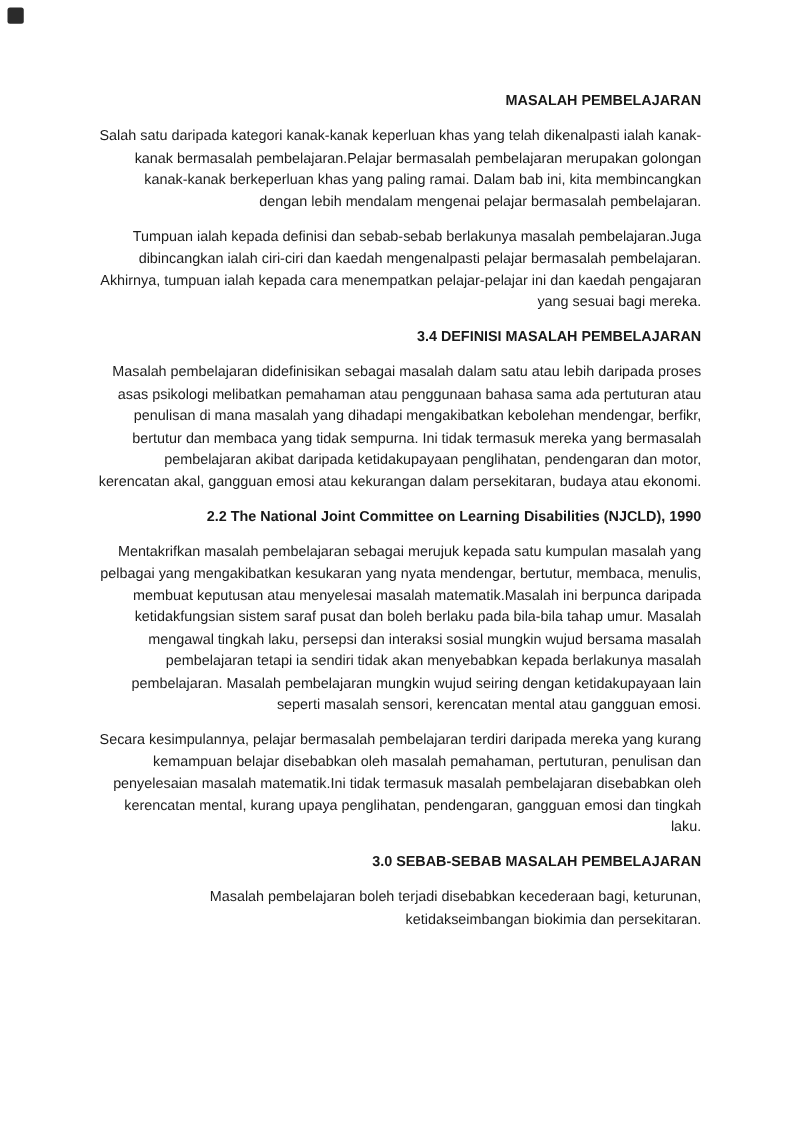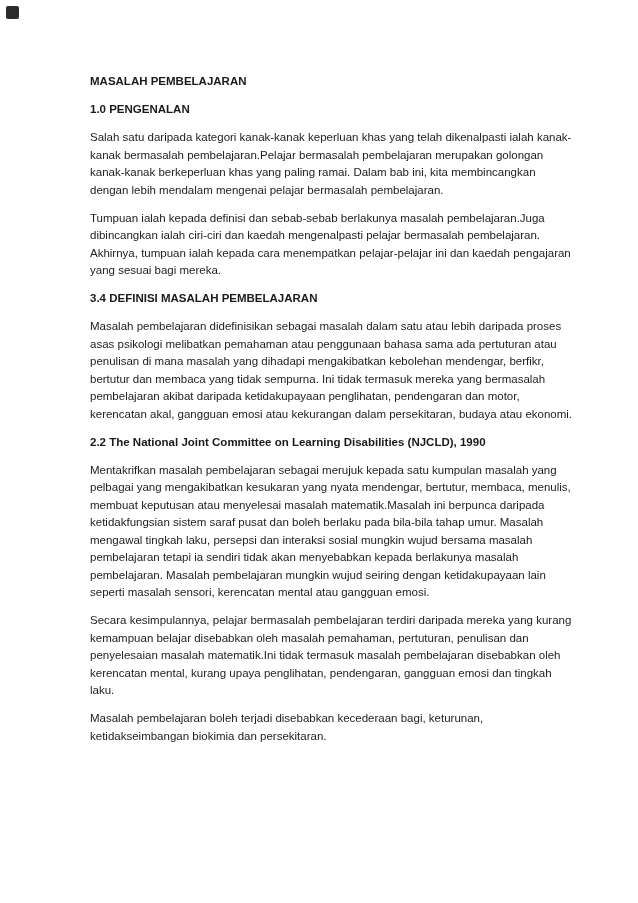--- a/index.html
+++ b/index.html
@@ -20,49 +20,49 @@
     top: 6px;
     left: 6px;
     width: 13px;
     height: 13px;
     background: #2b2b2b;
     border-radius: 2px;
   }
   .doc-body {
     position: absolute;
     top: 73px;
-    left: 90px;
+    left: 77px;
     width: 484px;
     color: #1c1c1c;
     font-size: 11.5px;
     line-height: 17.5px;
-    text-align: left;
+    text-align: right;
   }
   .doc-body h2.heading {
     font-size: 11.5px;
     line-height: 17.5px;
     font-weight: bold;
     margin: 0 0 10.5px 0;
     color: #1a1a1a;
   }
   .doc-body p.paragraph {
     margin: 0 0 10.5px 0;
     color: #1c1c1c;
   }
 </style>
 </head>
 <body>
 
 <div class="page">
   <div class="corner-mark"></div>
   <div class="doc-body">
       <h2 class="heading">MASALAH PEMBELAJARAN</h2>
-      <h2 class="heading">1.0 PENGENALAN</h2>
       <p class="paragraph">Salah satu daripada kategori kanak-kanak keperluan khas yang telah dikenalpasti ialah kanak-kanak bermasalah pembelajaran.Pelajar bermasalah pembelajaran merupakan golongan kanak-kanak berkeperluan khas yang paling ramai. Dalam bab ini, kita membincangkan dengan lebih mendalam mengenai pelajar bermasalah pembelajaran.</p>
       <p class="paragraph">Tumpuan ialah kepada definisi dan sebab-sebab berlakunya masalah pembelajaran.Juga dibincangkan ialah ciri-ciri dan kaedah mengenalpasti pelajar bermasalah pembelajaran. Akhirnya, tumpuan ialah kepada cara menempatkan pelajar-pelajar ini dan kaedah pengajaran yang sesuai bagi mereka.</p>
       <h2 class="heading">3.4 DEFINISI MASALAH PEMBELAJARAN</h2>
       <p class="paragraph">Masalah pembelajaran didefinisikan sebagai masalah dalam satu atau lebih daripada proses asas psikologi melibatkan pemahaman atau penggunaan bahasa sama ada pertuturan atau penulisan di mana masalah yang dihadapi mengakibatkan kebolehan mendengar, berfikr, bertutur dan membaca yang tidak sempurna. Ini tidak termasuk mereka yang bermasalah pembelajaran akibat daripada ketidakupayaan penglihatan, pendengaran dan motor, kerencatan akal, gangguan emosi atau kekurangan dalam persekitaran, budaya atau ekonomi.</p>
       <h2 class="heading">2.2 The National Joint Committee on Learning Disabilities (NJCLD), 1990</h2>
       <p class="paragraph">Mentakrifkan masalah pembelajaran sebagai merujuk kepada satu kumpulan masalah yang pelbagai yang mengakibatkan kesukaran yang nyata mendengar, bertutur, membaca, menulis, membuat keputusan atau menyelesai masalah matematik.Masalah ini berpunca daripada ketidakfungsian sistem saraf pusat dan boleh berlaku pada bila-bila tahap umur. Masalah mengawal tingkah laku, persepsi dan interaksi sosial mungkin wujud bersama masalah pembelajaran tetapi ia sendiri tidak akan menyebabkan kepada berlakunya masalah pembelajaran. Masalah pembelajaran mungkin wujud seiring dengan ketidakupayaan lain seperti masalah sensori, kerencatan mental atau gangguan emosi.</p>
       <p class="paragraph">Secara kesimpulannya, pelajar bermasalah pembelajaran terdiri daripada mereka yang kurang kemampuan belajar disebabkan oleh masalah pemahaman, pertuturan, penulisan dan penyelesaian masalah matematik.Ini tidak termasuk masalah pembelajaran disebabkan oleh kerencatan mental, kurang upaya penglihatan, pendengaran, gangguan emosi dan tingkah laku.</p>
+      <h2 class="heading">3.0 SEBAB-SEBAB MASALAH PEMBELAJARAN</h2>
       <p class="paragraph">Masalah pembelajaran boleh terjadi disebabkan kecederaan bagi, keturunan, ketidakseimbangan biokimia dan persekitaran.</p>
     </div>
 </div>
 
 </body></html>

